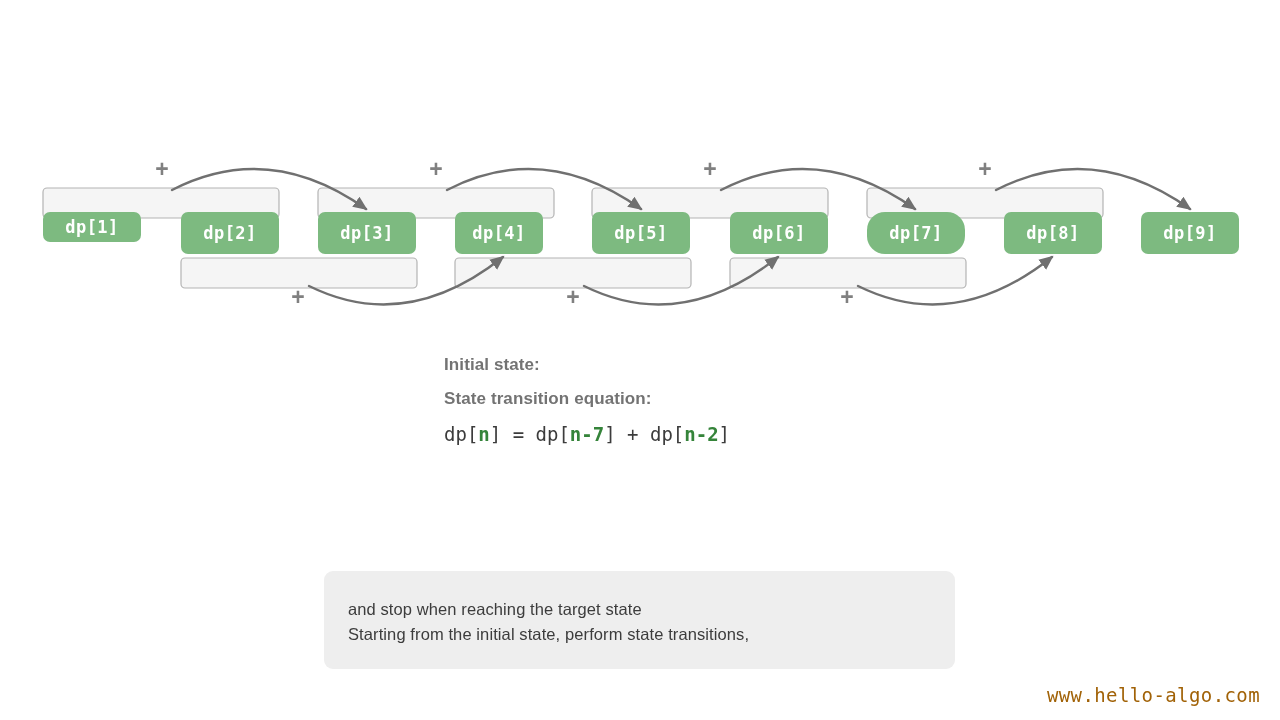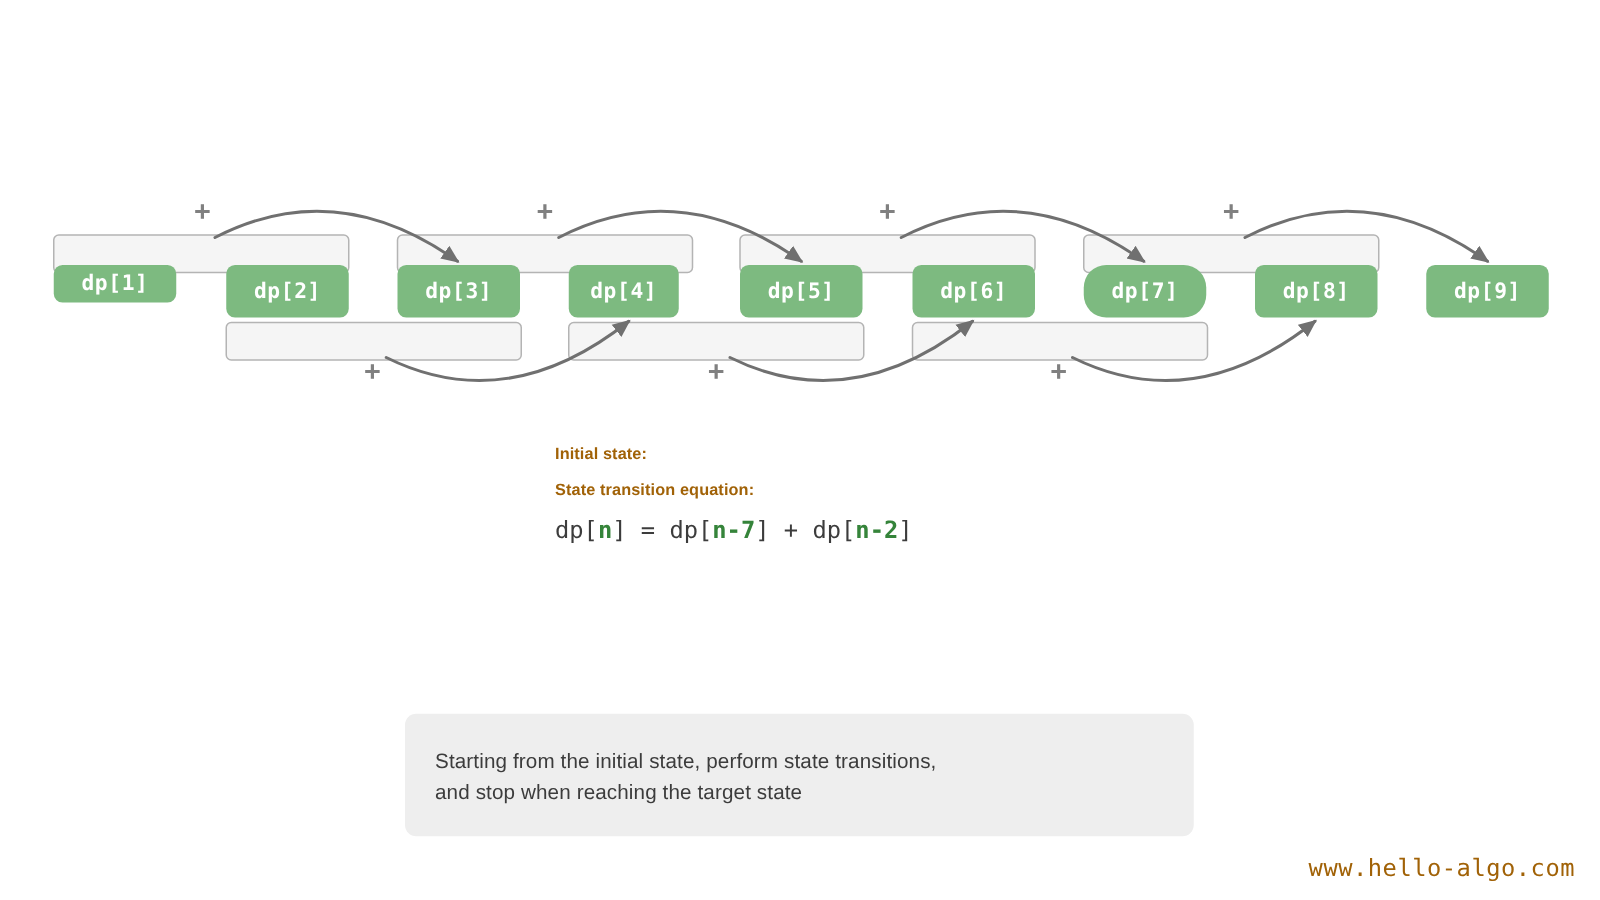--- a/index.html
+++ b/index.html
@@ -59,23 +59,23 @@
   }
 
   
   #text-block {
     position: absolute;
     left: 444px;
     top: 355px;
     width: 560px;
   }
   .section-heading {
-    font-size: 13px;
+    font-size: 17px;
     font-weight: bold;
-    color: #a16207;
+    color: #737373;
     margin: 0 0 14px 0;
     letter-spacing: 0.1px;
   }
   .formula {
     font-family: "DejaVu Sans Mono", "Liberation Mono", monospace;
     font-size: 19px;
     color: #3c3c3c;
     margin: 0 0 28px 0;
     white-space: pre;
     letter-spacing: 0px;
@@ -166,17 +166,17 @@
     </div>
 </div>
 
 <div id="text-block">
   <div class="section-heading">Initial state:</div>
   <div class="section-heading">State transition equation:</div>
   <div class="formula" id="transition-formula"><span>dp[</span><span class="hl">n</span><span>] = dp[</span><span class="hl">n-7</span><span>] + dp[</span><span class="hl">n-2</span><span>]</span></div>
 </div>
 
 <div id="note-box">
+  <div class="note-line">and stop when reaching the target state</div>
   <div class="note-line">Starting from the initial state, perform state transitions,</div>
-  <div class="note-line">and stop when reaching the target state</div>
 </div>
 
 <div id="watermark">www.hello-algo.com</div>
 
 </body></html>

